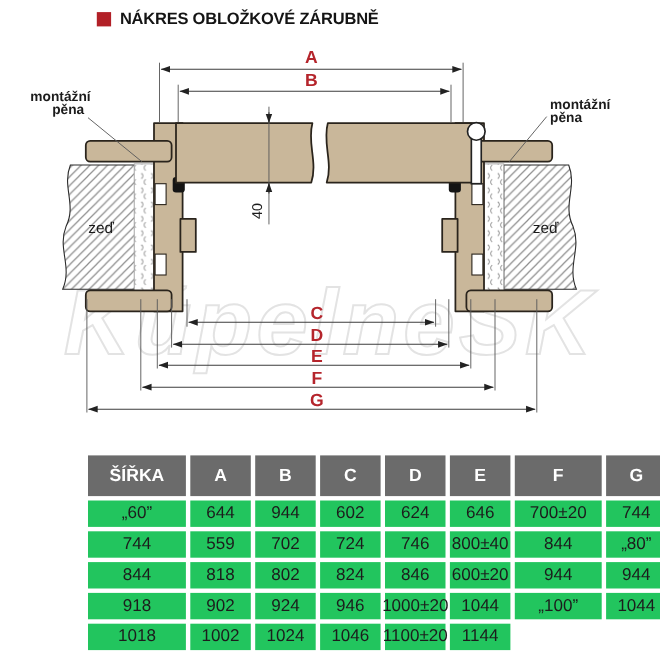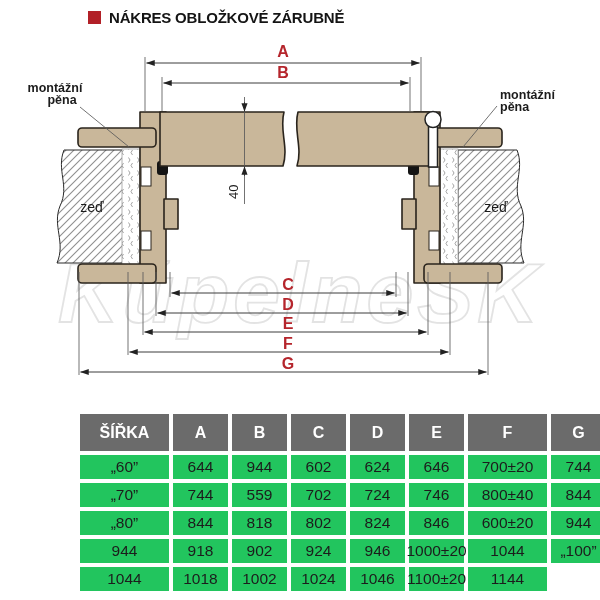--- a/index.html
+++ b/index.html
@@ -158,21 +158,20 @@
 
     <div class="td">„60”</div>
     <div class="td">644</div>
     <div class="td">944</div>
     <div class="td">602</div>
     <div class="td">624</div>
     <div class="td">646</div>
     <div class="td">700±20</div>
     <div class="td">744</div>
 
-    <div class="td">„70”</div>
     <div class="td">744</div>
     <div class="td">559</div>
     <div class="td">702</div>
     <div class="td">724</div>
     <div class="td">746</div>
     <div class="td">800±40</div>
     <div class="td">844</div>
 
     <div class="td">„80”</div>
     <div class="td">844</div>

